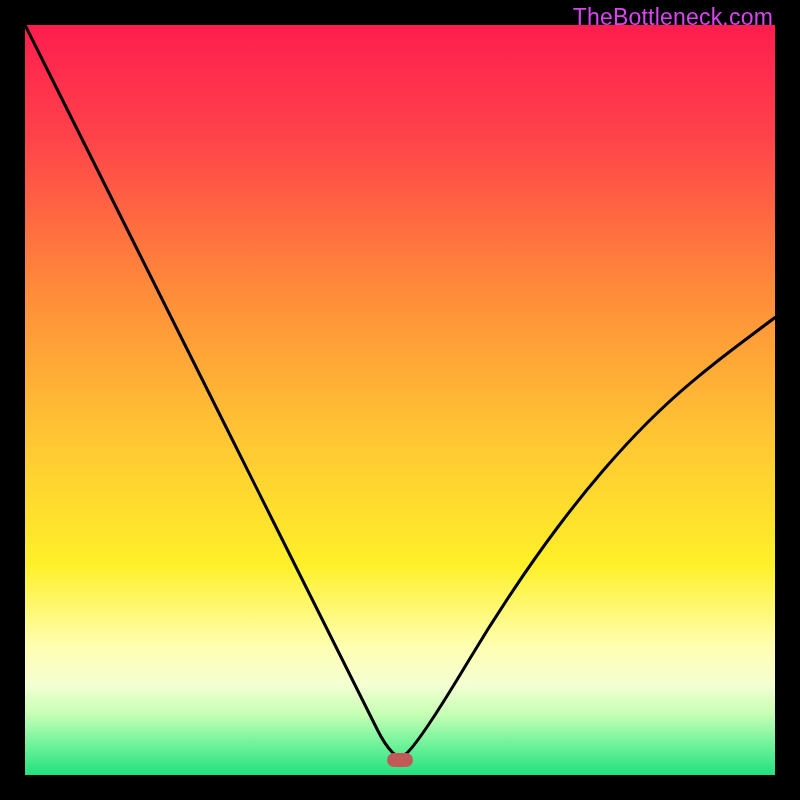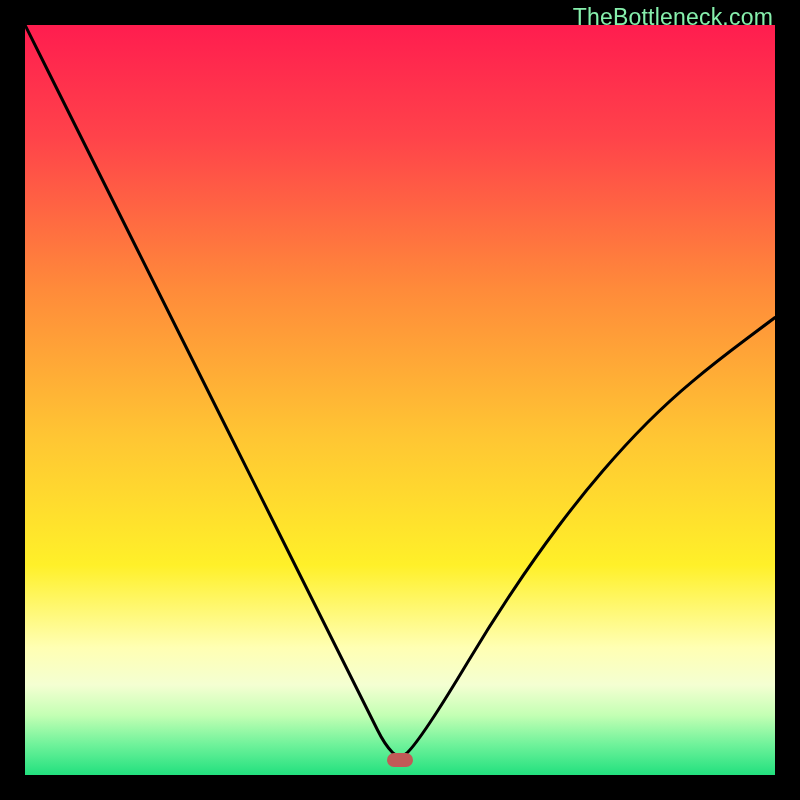--- a/index.html
+++ b/index.html
@@ -16,21 +16,21 @@
     left: 25px;
     top: 25px;
     width: 750px;
     height: 750px;
     background: #000;
   }
   .watermark {
     position: absolute;
     top: 4px;
     right: 27px;
-    color: #86efac;
+    color: #d946ef;
     font-size: 23px;
     font-weight: 500;
     letter-spacing: 0.2px;
   }
   svg {
     display: block;
   }
 </style>
 </head>
 <body>

